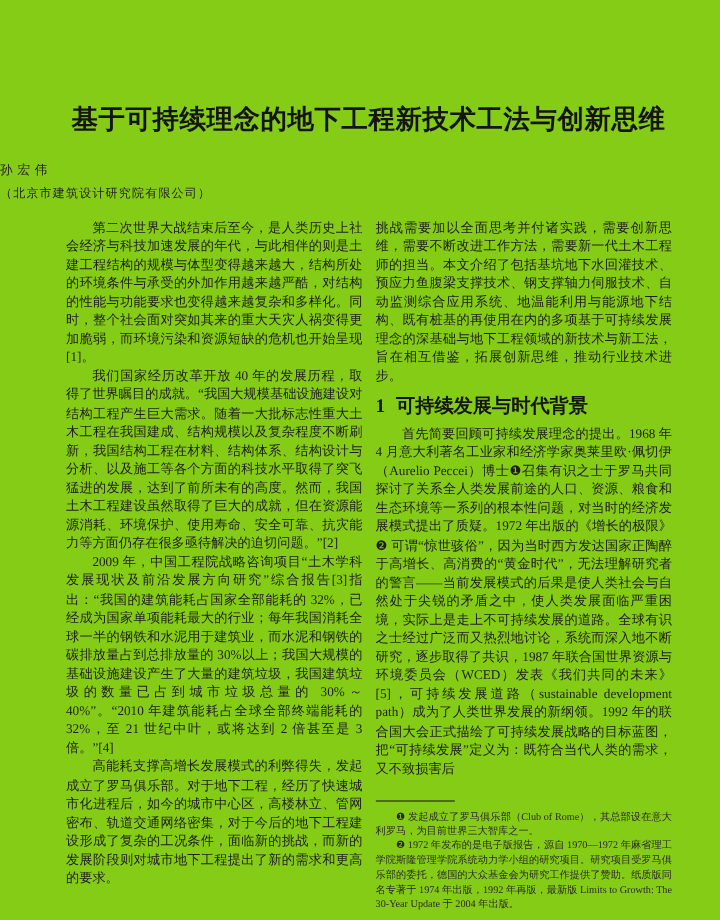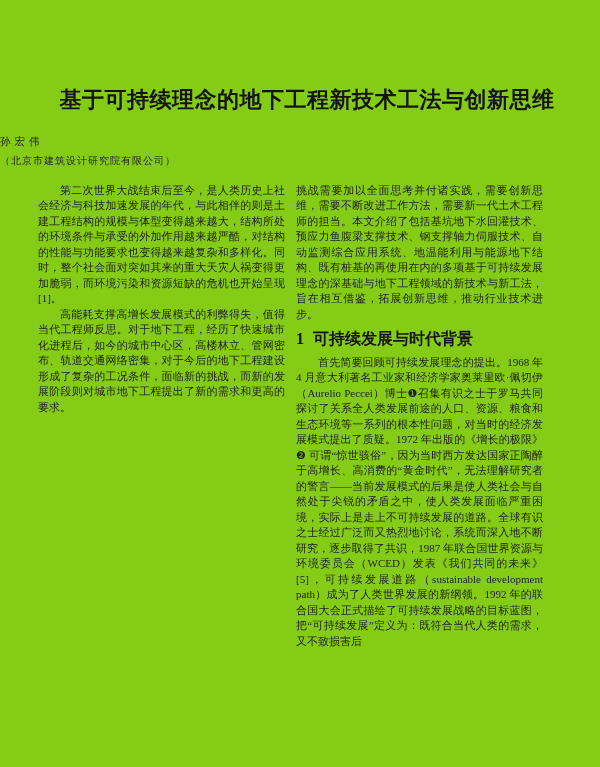--- a/index.html
+++ b/index.html
@@ -34,21 +34,21 @@
   .affiliation {
     margin-top: 5px;
     text-align: left;
     font-size: 10px;
     letter-spacing: 1px;
     color: #26231f;
   }
   .columns {
     display: flex;
     gap: 11px;
-    padding: 15px 40px 0 38px;
+    padding: 15px 40px 0 55px;
   }
   .col {
     width: 247px;
     height: 577px;
     overflow: hidden;
     font-size: 11px;
     line-height: 15.5px;
     text-align: justify;
   }
   .col p {
@@ -102,33 +102,40 @@
   <h1 class="title">基于可持续理念的地下工程新技术工法与创新思维</h1>
 
   <div class="byline">孙宏伟</div>
 
   <div class="affiliation">（北京市建筑设计研究院有限公司）</div>
 
   <div class="columns">
 
     <div class="col col-left">
       <p>第二次世界大战结束后至今，是人类历史上社会经济与科技加速发展的年代，与此相伴的则是土建工程结构的规模与体型变得越来越大，结构所处的环境条件与承受的外加作用越来越严酷，对结构的性能与功能要求也变得越来越复杂和多样化。同时，整个社会面对突如其来的重大天灾人祸变得更加脆弱，而环境污染和资源短缺的危机也开始呈现[1]。</p>
-      <p>高能耗支撑高增长发展模式的利弊得失，值得当代工程师反思。对于地下工程，经历了快速城市化进程后，如今的城市中心区，高楼林立、管网密布、轨道交通网络密集，对于今后的地下工程建设形成了复杂的工况条件，面临新的挑战，而新的发展阶段则对城市地下工程提出了新的需求和更高的要求。</p>
+      <p>我们国家经历改革开放 40 年的发展历程，取得了世界瞩目的成就。“我国大规模基础设施建设对结构工程产生巨大需求。随着一大批标志性重大土木工程在我国建成、结构规模以及复杂程度不断刷新，我国结构工程在材料、结构体系、结构设计与分析、以及施工等各个方面的科技水平取得了突飞猛进的发展，达到了前所未有的高度。然而，我国土木工程建设虽然取得了巨大的成就，但在资源能源消耗、环境保护、使用寿命、安全可靠、抗灾能力等方面仍存在很多亟待解决的迫切问题。”[2]</p>
+      <p>2009 年，中国工程院战略咨询项目“土木学科发展现状及前沿发展方向研究”综合报告[3]指出：“我国的建筑能耗占国家全部能耗的 32%，已经成为国家单项能耗最大的行业；每年我国消耗全球一半的钢铁和水泥用于建筑业，而水泥和钢铁的碳排放量占到总排放量的 30%以上；我国大规模的基础设施建设产生了大量的建筑垃圾，我国建筑垃圾的数量已占到城市垃圾总量的 30%～40%”。“2010 年建筑能耗占全球全部终端能耗的 32%，至 21 世纪中叶，或将达到 2 倍甚至是 3 倍。”[4]</p>
+      <p>高能耗支撑高增长发展模式的利弊得失，发起成立了罗马俱乐部。对于地下工程，经历了快速城市化进程后，如今的城市中心区，高楼林立、管网密布、轨道交通网络密集，对于今后的地下工程建设形成了复杂的工况条件，面临新的挑战，而新的发展阶段则对城市地下工程提出了新的需求和更高的要求。</p>
     </div>
 
     <div class="col col-right">
 
       <div class="col-body">
         <p class="cont">挑战需要加以全面思考并付诸实践，需要创新思维，需要不断改进工作方法，需要新一代土木工程师的担当。本文介绍了包括基坑地下水回灌技术、预应力鱼腹梁支撑技术、钢支撑轴力伺服技术、自动监测综合应用系统、地温能利用与能源地下结构、既有桩基的再使用在内的多项基于可持续发展理念的深基础与地下工程领域的新技术与新工法，旨在相互借鉴，拓展创新思维，推动行业技术进步。</p>
 
         <div class="section-heading">
           <span class="sec-num">1</span><span>可持续发展与时代背景</span>
         </div>
 
         <p>首先简要回顾可持续发展理念的提出。1968 年 4 月意大利著名工业家和经济学家奥莱里欧·佩切伊（Aurelio Peccei）博士❶召集有识之士于罗马共同探讨了关系全人类发展前途的人口、资源、粮食和生态环境等一系列的根本性问题，对当时的经济发展模式提出了质疑。1972 年出版的《增长的极限》❷ 可谓“惊世骇俗”，因为当时西方发达国家正陶醉于高增长、高消费的“黄金时代”，无法理解研究者的警言——当前发展模式的后果是使人类社会与自然处于尖锐的矛盾之中，使人类发展面临严重困境，实际上是走上不可持续发展的道路。全球有识之士经过广泛而又热烈地讨论，系统而深入地不断研究，逐步取得了共识，1987 年联合国世界资源与环境委员会（WCED）发表《我们共同的未来》[5]，可持续发展道路（sustainable development path）成为了人类世界发展的新纲领。1992 年的联合国大会正式描绘了可持续发展战略的目标蓝图，把“可持续发展”定义为：既符合当代人类的需求，又不致损害后</p>
       </div>
 
+      <div class="footnote-block">
+        <div class="footnote-sep"></div>
+        <p class="footnote">❶ 发起成立了罗马俱乐部（Club of Rome），其总部设在意大利罗马，为目前世界三大智库之一。</p>
+        <p class="footnote">❷ 1972 年发布的是电子版报告，源自 1970—1972 年麻省理工学院斯隆管理学院系统动力学小组的研究项目。研究项目受罗马俱乐部的委托，德国的大众基金会为研究工作提供了赞助。纸质版同名专著于 1974 年出版，1992 年再版，最新版 Limits to Growth: The 30-Year Update 于 2004 年出版。</p>
+      </div>
 
     </div>
 
   </div>
 
 </div>
 
 </body></html>

